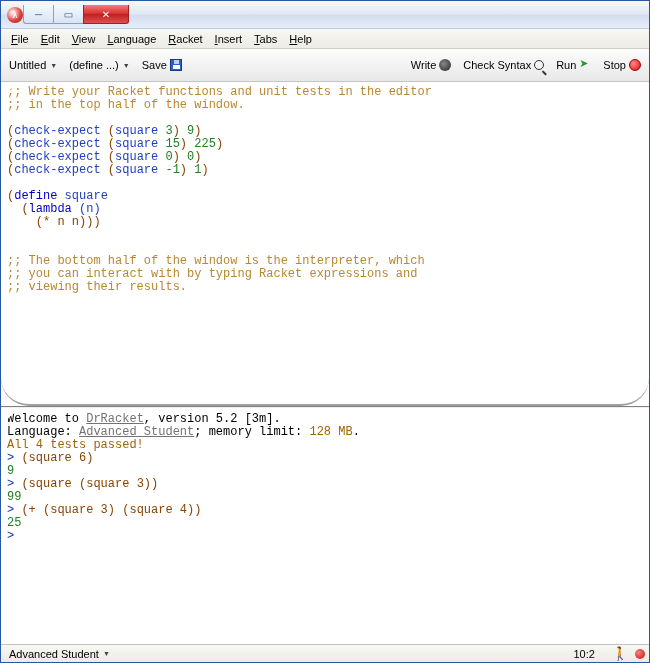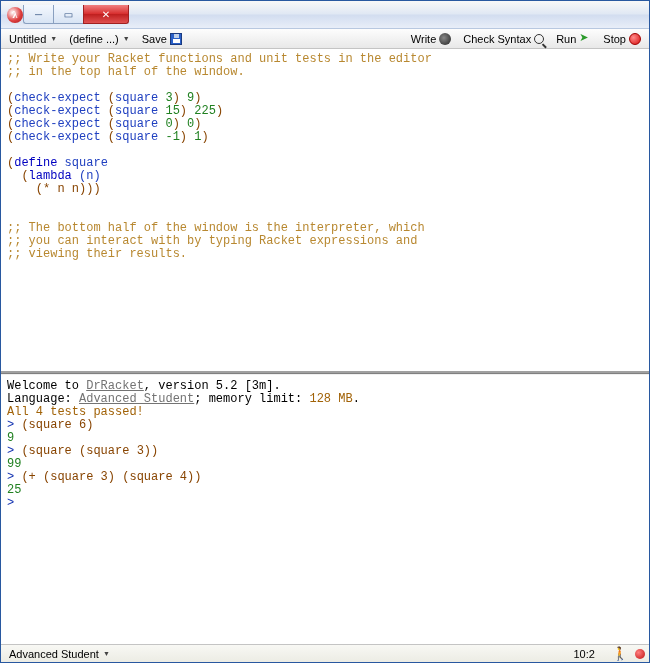--- a/index.html
+++ b/index.html
@@ -54,21 +54,21 @@
   height: 20px;
   background: linear-gradient(#f8f8f4,#ecece4);
   border-bottom: 1px solid #d0d0c8;
   display: flex; align-items: center;
   padding: 0 4px;
   font-size: 11px;
 }
 .menu-item { padding: 2px 6px; cursor: default; }
 .menu-item u { text-decoration: underline; }
 .toolbar {
-  height: 20px;
+  height: 33px;
   background: linear-gradient(#fdfdfd,#e8e8e8);
   border-bottom: 1px solid #c4c4c4;
   display: flex; align-items: center;
   padding: 0 4px;
   font-size: 11px;
   gap: 4px;
 }
 .tool-btn {
   display: inline-flex; align-items: center;
   gap: 3px; padding: 2px 4px;
@@ -110,20 +110,21 @@
   border:1px solid #a00000;
 }
 .editor, .repl {
   font-family: "Courier New", monospace;
   font-size: 12px;
   line-height: 13px;
   padding: 4px 6px;
   white-space: pre;
   overflow: auto;
   background: #fff;
+  border-radius: 28px;
 }
 .editor { height: 324px; border-bottom: 2px solid #a0a0a0; }
 .repl { flex: 1; }
 .divider { height:3px; background:#f0f0f0; border-top:1px solid #808080; border-bottom:1px solid #fff; cursor:ns-resize;}
 .cmt { color: #b88830; }
 .paren { color: #884400; }
 .kw { color: #0000c0; }
 .num { color: #208020; }
 .sym { color: #2040c0; }
 .link { color: #737373; text-decoration: underline; }
@@ -150,20 +151,30 @@
     <div class="titlebar-icon">
         <span>λ</span>
       </div>
     <div class="win-buttons">
       <div class="win-btn min">─</div>
       <div class="win-btn max">▭</div>
       <div class="win-btn close">✕</div>
     </div>
   </div>
 
+  <div class="menubar">
+    <div class="menu-item"><u>F</u><span>ile</span></div>
+    <div class="menu-item"><u>E</u>dit</div>
+    <div class="menu-item"><u>V</u>iew</div>
+    <div class="menu-item"><u>L</u>anguage</div>
+    <div class="menu-item"><u>R</u>acket</div>
+    <div class="menu-item"><u>I</u>nsert</div>
+    <div class="menu-item"><u>T</u>abs</div>
+    <div class="menu-item"><u>H</u>elp</div>
+  </div>
 
   <div class="toolbar">
     <div class="tool-btn">
         <span>Untitled</span>
         <span class="dropdown-arrow">▼</span>
       </div>
     <div class="tool-btn">
         <span>(define ...)</span>
         <span class="dropdown-arrow">▼</span>
       </div>

